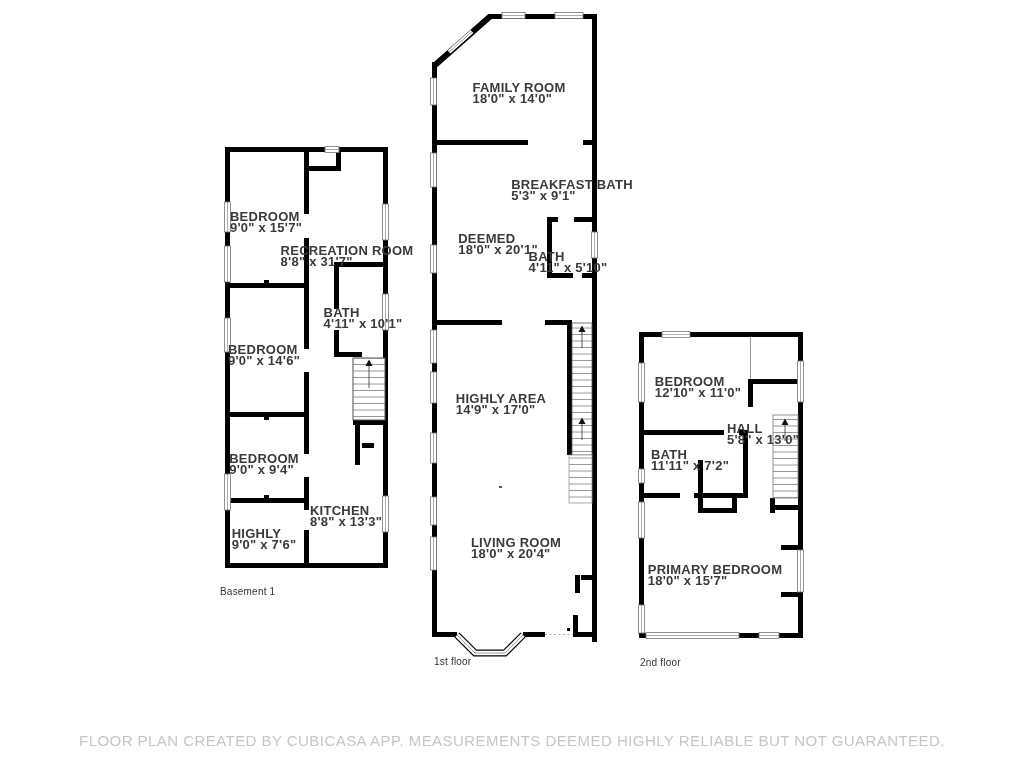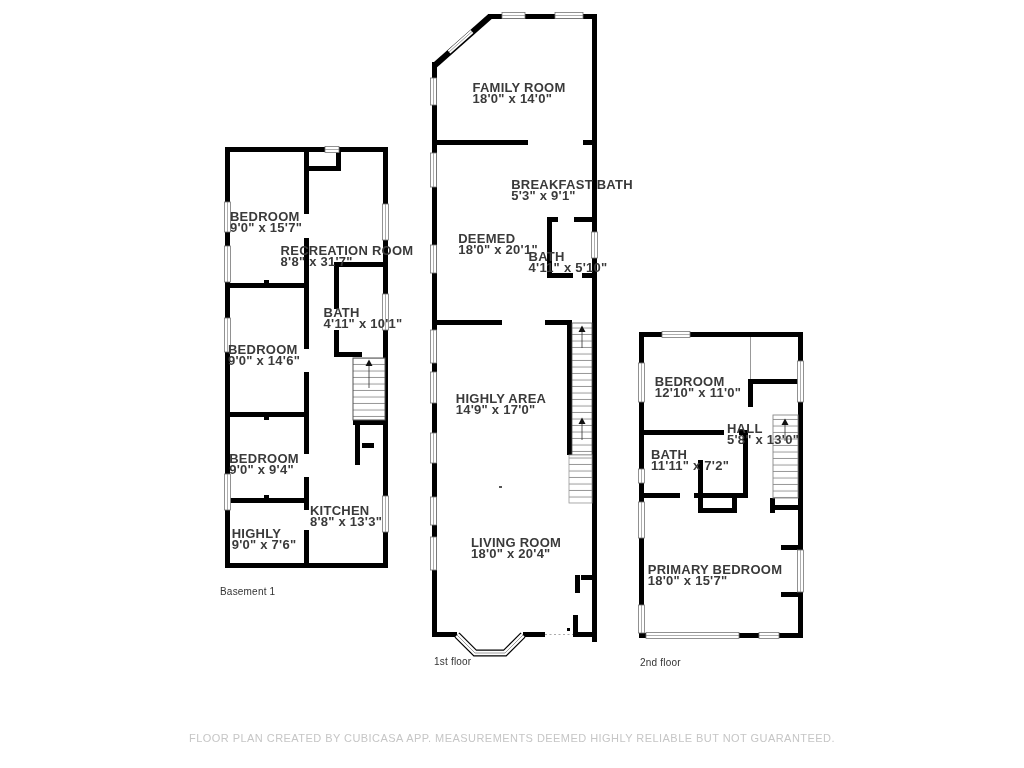--- a/index.html
+++ b/index.html
@@ -11,21 +11,21 @@
   .room-label{
     position:absolute;transform:translateX(-50%);
     color:#3a3a3a;font-size:13px;font-weight:bold;letter-spacing:.25px;
     line-height:10.5px;white-space:nowrap;
   }
   .floor-label{
     position:absolute;color:#333333;font-size:10px;letter-spacing:.2px;white-space:nowrap;
   }
   .footer{
     position:absolute;left:0;right:0;top:732px;text-align:center;
-    color:#c6c6c6;font-size:11px;letter-spacing:.45px;white-space:nowrap;
+    color:#c6c6c6;font-size:15px;letter-spacing:.45px;white-space:nowrap;
   }
 </style>
 </head>
 <body>
 
 <svg class="plan" style="left:222px;top:144px" width="170" height="430" viewBox="0 0 170 430">
   <defs>
     <pattern id="tb" patternUnits="userSpaceOnUse" width="8" height="6.5">
       <rect width="8" height="6.5" fill="#ffffff"></rect>
       <line x1="0" y1="6" x2="8" y2="6" stroke="#888888" stroke-width="0.9"></line>

